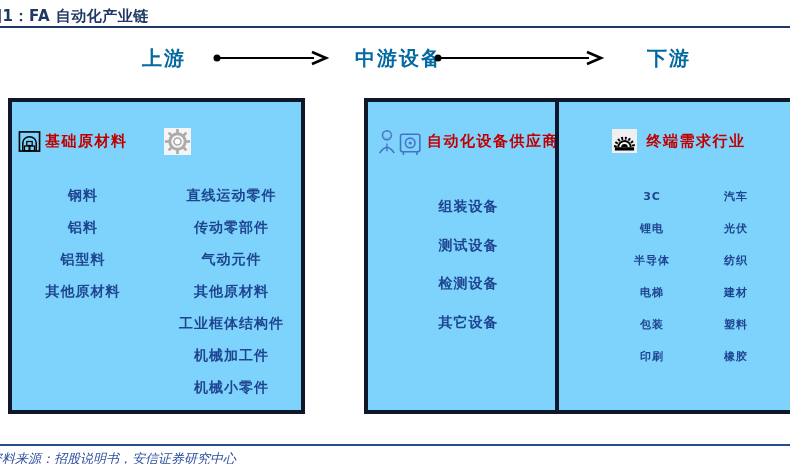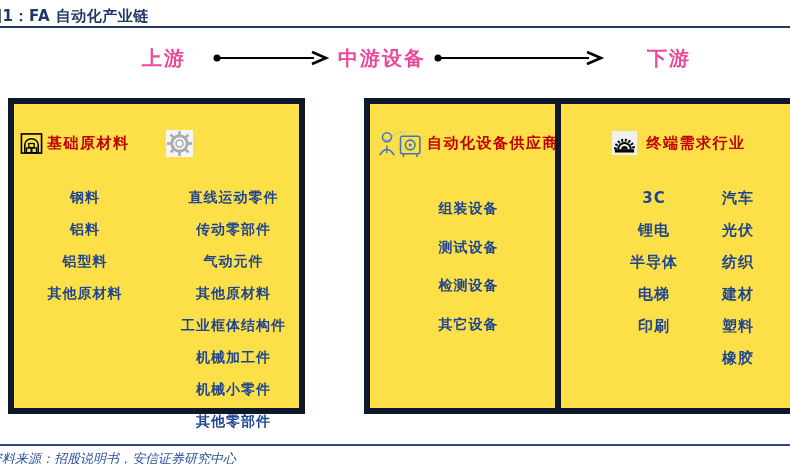--- a/index.html
+++ b/index.html
@@ -9,27 +9,27 @@
     font-family:"DejaVu Sans","Liberation Sans",sans-serif;
   }
   
   .title-wrap { position:absolute; top:6px; left:0; width:420px; height:20px; overflow:hidden; white-space:nowrap; }
   .title-wrap span {
     display:inline-block; margin-left:-13px;
     font-size:15px; font-weight:bold; color:#1F3864; letter-spacing:0.5px;
   }
   .rule-top { position:absolute; top:26px; left:0; width:790px; height:2px; background:#1F3864; }
   
-  .stage { position:absolute; top:45px; font-size:20px; font-weight:bold; color:#ec4899; letter-spacing:2px; white-space:nowrap; }
+  .stage { position:absolute; top:45px; font-size:20px; font-weight:bold; color:#0369a1; letter-spacing:2px; white-space:nowrap; }
   .stage1 { left:142px; }
-  .stage2 { left:338px; }
+  .stage2 { left:355px; }
   .stage3 { left:647px; }
   .arrow { position:absolute; top:49px; }
   
-  .box { position:absolute; top:98px; height:316px; border:6px solid #0f172a; background:#fde047; }
+  .box { position:absolute; top:98px; height:316px; border:4px solid #0f172a; background:#7dd3fc; }
   .box-left  { left:8px;   width:297px; }
   .box-mid   { left:316px; width:209px;margin-left:48px; }
   .box-right { left:555px; width:247px; }
   .hdr {
     position:absolute; top:24px; height:30px; display:flex; align-items:center;
     color:#C00000; font-weight:bold; font-size:15px; letter-spacing:1.5px; white-space:nowrap;
   }
   .hdr .ic { display:inline-flex; align-items:center; justify-content:center; margin-right:4px; }
   .col { position:absolute; top:0; height:100%; }
   .colL1 { left:0;   width:142px; }
@@ -37,21 +37,21 @@
   .colL1 .hdr { left:6px; }
   .colL2 .hdr { left:10px; }
   .hdr-center { left:0; right:0; justify-content:center; }
   .items { position:absolute; left:0; width:100%; }
   .items .item {
     display:flex; align-items:center; justify-content:center;
     font-weight:bold; color:#1F4590; font-size:14px; letter-spacing:1px; white-space:nowrap;
   }
   .items32 { top:78px; } .items32 .item { height:32px; }
   .items38 { top:86px; } .items38 .item { height:38.5px; }
-  .box-right .item { font-size:15px; }
+  .box-right .item { font-size:11px; }
   .rcol1 { position:absolute; left:33px;  width:120px; top:0; height:100%; }
   .rcol2 { position:absolute; left:117px; width:120px; top:0; height:100%; }
   
   .rule-bottom { position:absolute; top:444px; left:0; width:790px; height:2px; background:#2B4C8C; }
   .source-wrap { position:absolute; top:448px; left:0; width:480px; height:16px; overflow:hidden; white-space:nowrap; }
   .source-wrap span {
     display:inline-block; margin-left:-11px;
     font-family:"Liberation Serif","DejaVu Serif",serif; font-style:italic;
     font-size:13px; color:#2E4F9E;
   }
@@ -122,21 +122,20 @@
       </span>
     </div>
     <div class="items items32">
       <div class="item">直线运动零件</div>
       <div class="item">传动零部件</div>
       <div class="item">气动元件</div>
       <div class="item">其他原材料</div>
       <div class="item">工业框体结构件</div>
       <div class="item">机械加工件</div>
       <div class="item">机械小零件</div>
-      <div class="item">其他零部件</div>
     </div>
   </div>
 </div>
 
 <div class="box box-mid">
   <div class="hdr hdr-center">
     <span class="ic">
       <svg width="45" height="31" viewBox="0 0 46 32">
         <circle cx="9" cy="9.5" r="4.6" fill="none" stroke="#4472C4" stroke-width="1.6"></circle>
         <path d="M5.8 11.5 a4 3 0 0 0 6.4 0" fill="none" stroke="#7EA6E0" stroke-width="1.4"></path>
@@ -172,20 +171,21 @@
       </svg>
     </span>
     <span>终端需求行业</span>
   </div>
   <div class="rcol1">
     <div class="items items32">
       <div class="item">3C</div>
       <div class="item">锂电</div>
       <div class="item">半导体</div>
       <div class="item">电梯</div>
+      <div class="item">包装</div>
       <div class="item">印刷</div>
     </div>
   </div>
   <div class="rcol2">
     <div class="items items32">
       <div class="item">汽车</div>
       <div class="item">光伏</div>
       <div class="item">纺织</div>
       <div class="item">建材</div>
       <div class="item">塑料</div>

